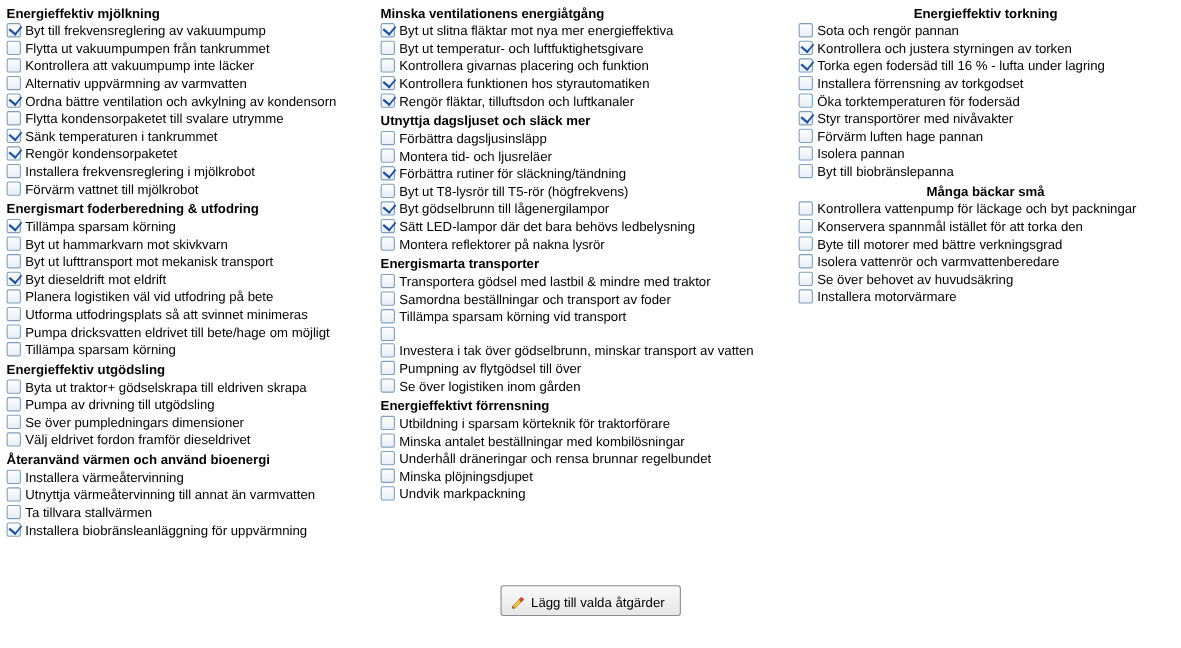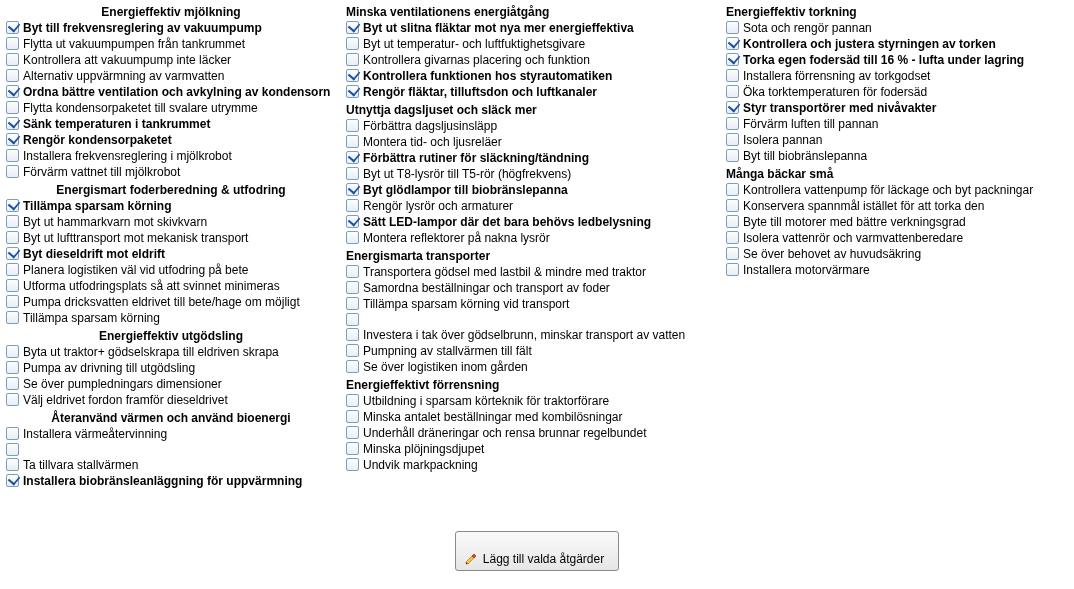--- a/index.html
+++ b/index.html
@@ -14,23 +14,23 @@
   .page {
     display: flex;
     padding: 4px 6px 10px 6px;
     gap: 10px;
   }
   .column {
     display: flex;
     flex-direction: column;
   }
   
-  .col1 { width: 330px; text-align: center; }
+  .col1 { width: 330px; }
   .col2 { width: 370px; }
-  .col3 { width: 340px; }
+  .col3 { width: 340px; text-align: center; }
   .group {
     margin-bottom: 2px;
   }
   .group-title {
     font-weight: bold;
     padding: 0 0 0 0;
     line-height: 16px;
   }
   .item {
     display: flex;
@@ -57,33 +57,33 @@
     width: 8px;
     height: 8px;
     border-right: 2px solid #1a4fa3;
     border-bottom: 2px solid #1a4fa3;
     transform: rotate(40deg) scaleX(.8);
   }
   .item-label {
     white-space: nowrap;
   }
   .item-label.bold {
-    font-weight: bold;
+    font-weight: normal;
   }
   .button-row {
     text-align: center;
     padding: 30px 0 10px 0;
   }
   .add-btn {
     display: inline-flex;
     align-items: center;
     gap: 5px;
     border: 1px solid #8a8a8a;
     border-radius: 3px;
-    padding: 20px 14px 4px 8px;
+    padding: 8px 14px 4px 8px;
     background: linear-gradient(#fafafa, #e6e6e6);
     font-family: inherit;
     font-size: 12px;
     cursor: pointer;
   }
   .add-btn .pencil {
     width: 14px;
     height: 14px;
     position: relative;
   }
@@ -192,20 +192,21 @@
         </div>
       </div>
       <div class="group">
         <div class="group-title">Återanvänd värmen och använd bioenergi</div>
         <div class="item">
           <span class="cb"></span>
           <span class="item-label">Installera värmeåtervinning</span>
         </div>
         <div class="item">
           <span class="cb"></span>
+          <span class="item-label">Utnyttja värmeåtervinning till annat än varmvatten</span>
         </div>
         <div class="item">
           <span class="cb"></span>
           <span class="item-label">Ta tillvara stallvärmen</span>
         </div>
         <div class="item">
           <span class="cb checked"></span>
           <span class="item-label bold">Installera biobränsleanläggning för uppvärmning</span>
         </div>
       </div>
@@ -247,25 +248,21 @@
         <div class="item">
           <span class="cb checked"></span>
           <span class="item-label bold">Förbättra rutiner för släckning/tändning</span>
         </div>
         <div class="item">
           <span class="cb"></span>
           <span class="item-label">Byt ut T8-lysrör till T5-rör (högfrekvens)</span>
         </div>
         <div class="item">
           <span class="cb checked"></span>
-          <span class="item-label bold">Byt glödlampor till biobränslepanna</span>
-        </div>
-        <div class="item">
-          <span class="cb"></span>
-          <span class="item-label">Rengör lysrör och armaturer</span>
+          <span class="item-label bold">Byt gödselbrunn till lågenergilampor</span>
         </div>
         <div class="item">
           <span class="cb checked"></span>
           <span class="item-label bold">Sätt LED-lampor där det bara behövs ledbelysning</span>
         </div>
         <div class="item">
           <span class="cb"></span>
           <span class="item-label">Montera reflektorer på nakna lysrör</span>
         </div>
       </div>
@@ -285,21 +282,21 @@
         </div>
         <div class="item">
           <span class="cb"></span>
         </div>
         <div class="item">
           <span class="cb"></span>
           <span class="item-label">Investera i tak över gödselbrunn, minskar transport av vatten</span>
         </div>
         <div class="item">
           <span class="cb"></span>
-          <span class="item-label">Pumpning av stallvärmen till fält</span>
+          <span class="item-label">Pumpning av flytgödsel till över</span>
         </div>
         <div class="item">
           <span class="cb"></span>
           <span class="item-label">Se över logistiken inom gården</span>
         </div>
       </div>
       <div class="group">
         <div class="group-title">Energieffektivt förrensning</div>
         <div class="item">
           <span class="cb"></span>
@@ -345,21 +342,21 @@
         <div class="item">
           <span class="cb"></span>
           <span class="item-label">Öka torktemperaturen för fodersäd</span>
         </div>
         <div class="item">
           <span class="cb checked"></span>
           <span class="item-label bold">Styr transportörer med nivåvakter</span>
         </div>
         <div class="item">
           <span class="cb"></span>
-          <span class="item-label">Förvärm luften till pannan</span>
+          <span class="item-label">Förvärm luften hage pannan</span>
         </div>
         <div class="item">
           <span class="cb"></span>
           <span class="item-label">Isolera pannan</span>
         </div>
         <div class="item">
           <span class="cb"></span>
           <span class="item-label">Byt till biobränslepanna</span>
         </div>
       </div>

